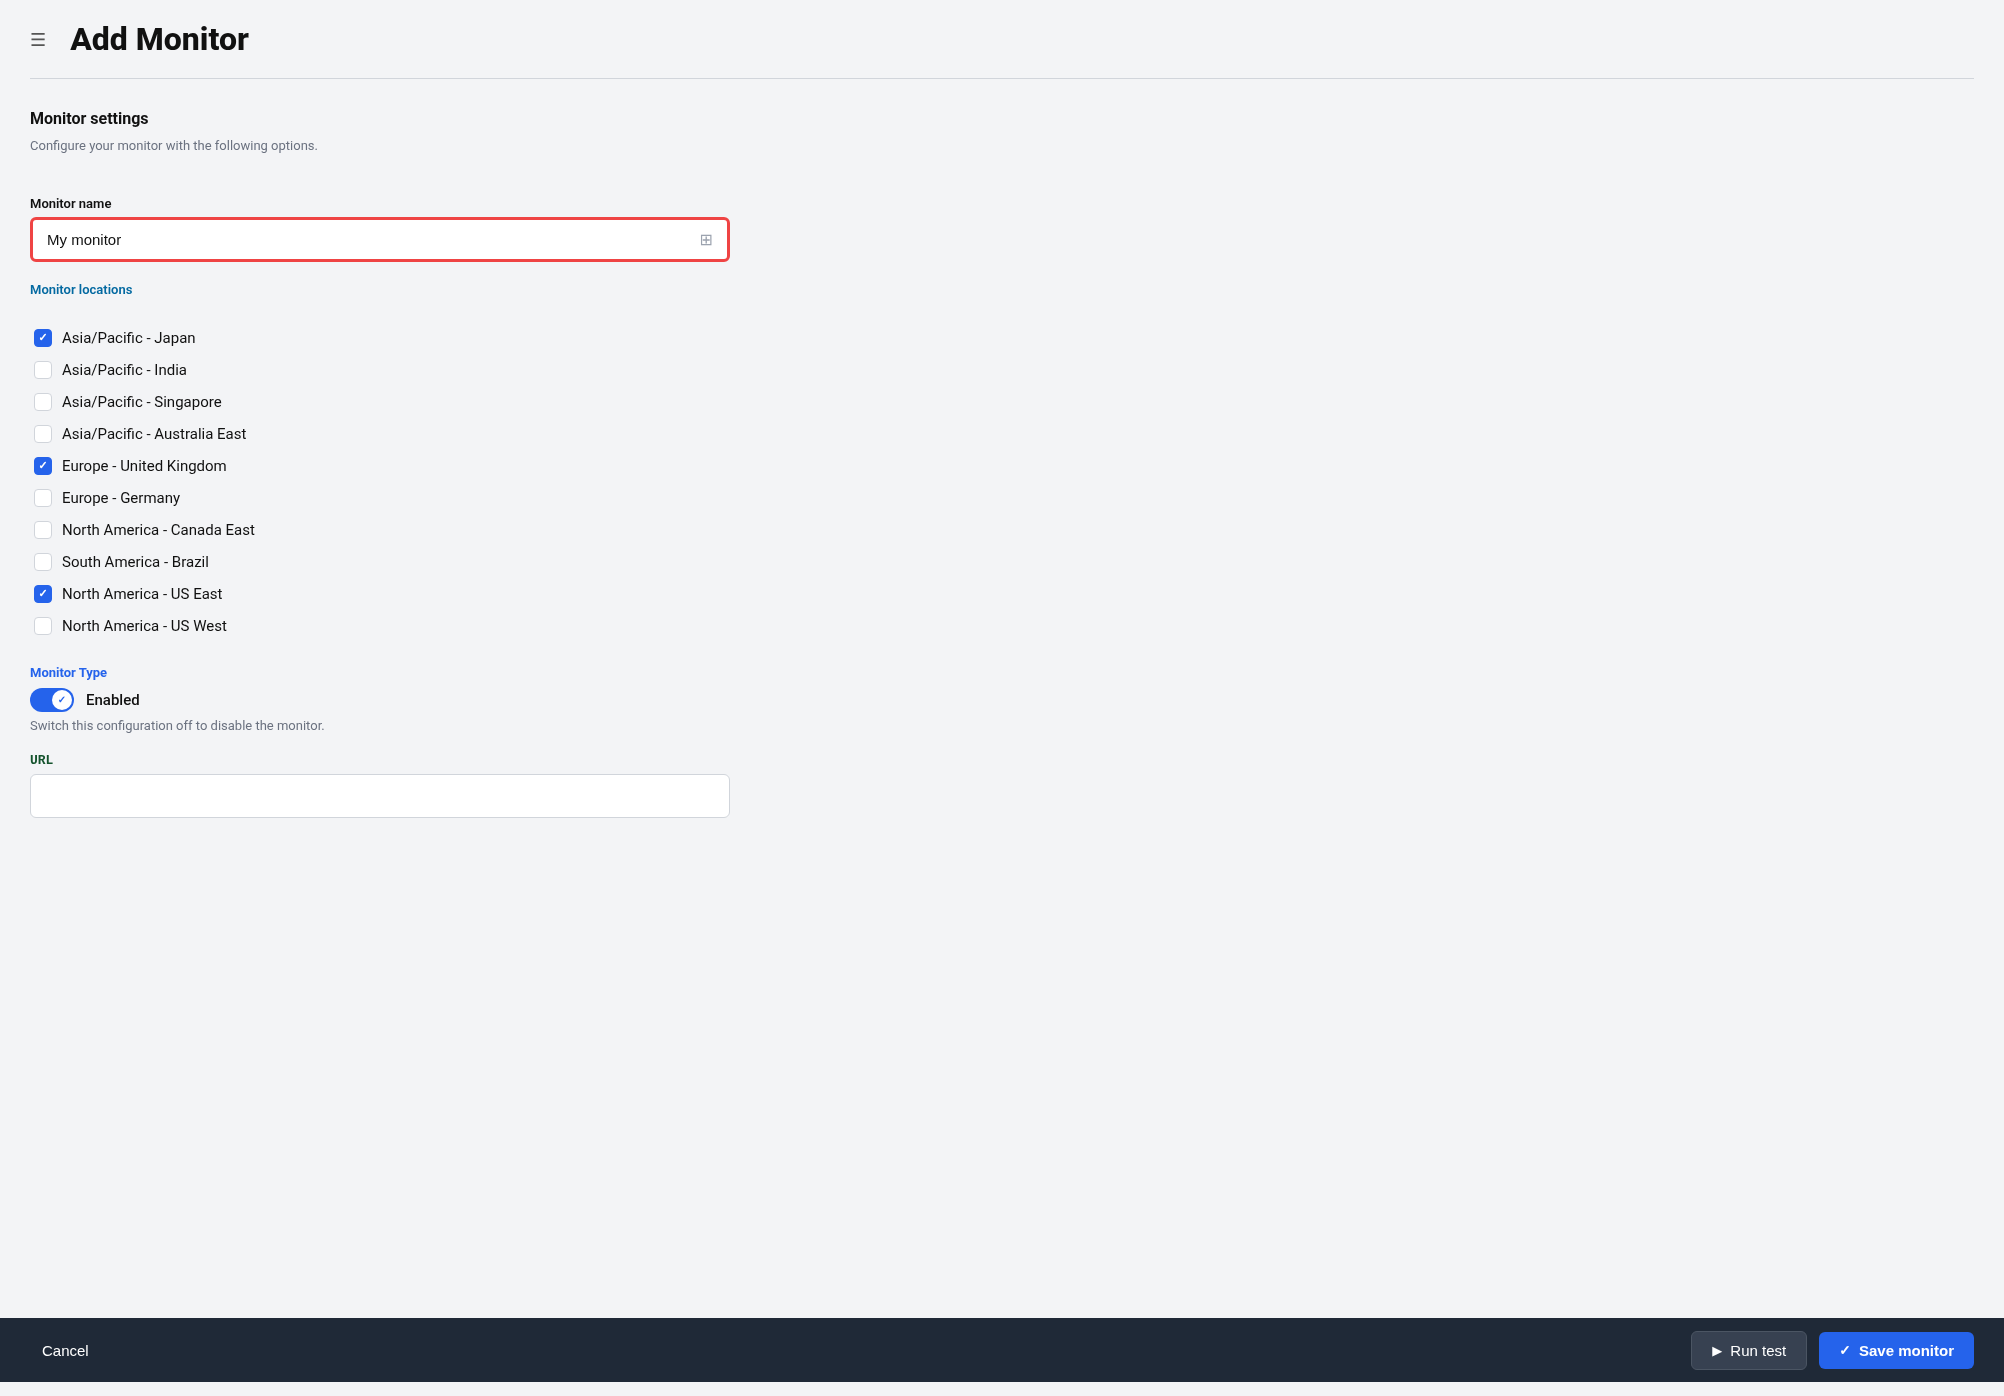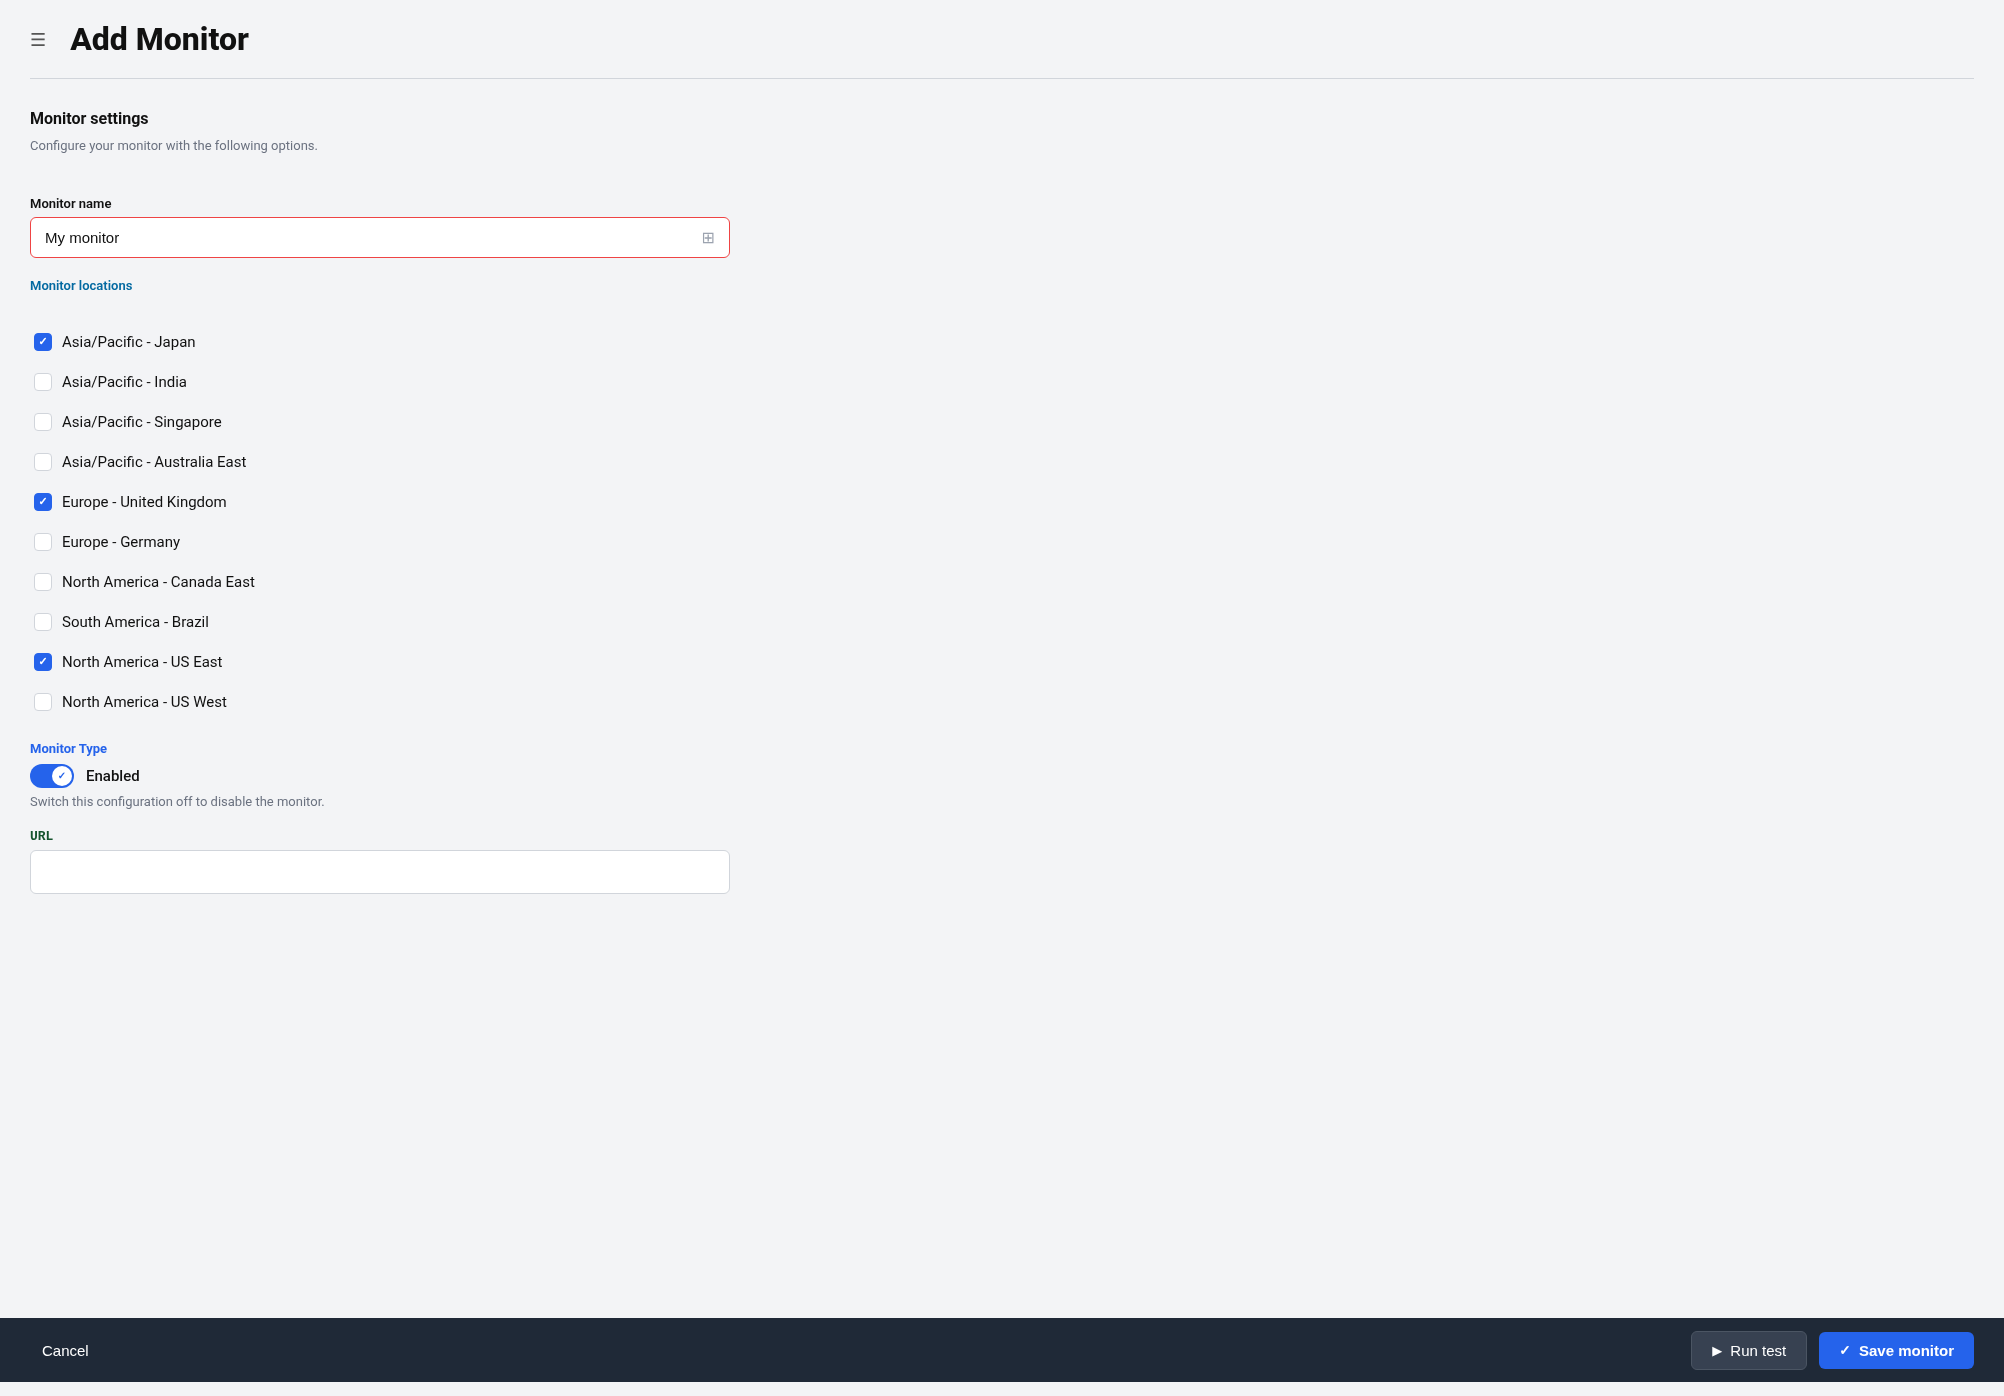--- a/index.html
+++ b/index.html
@@ -65,21 +65,21 @@
       max-width: 700px;
     }
     .field-label {
       font-size: 13px;
       font-weight: 600;
       color: #111;
       margin-bottom: 6px;
     }
     .text-input {
       width: 100%;
-      border: 1px solid #ef4444;
+      border: 3px solid #ef4444;
       border-radius: 6px;
       padding: 10px 14px;
       font-size: 15px;
       color: #111;
       background: #fff;
       display: flex;
       align-items: center;
       justify-content: space-between;
       margin-bottom: 20px;
     }
@@ -106,21 +106,20 @@
       flex-direction: column;
       gap: 2px;
       margin-bottom: 24px;
     }
     .checkbox-item {
       display: flex;
       align-items: center;
       gap: 10px;
       padding: 6px 4px;
       cursor: pointer;
-      margin-top: 8px;
     }
     .checkbox-item label {
       font-size: 15px;
       color: #111;
       cursor: pointer;
       user-select: none;
     }
     .checkbox-box {
       width: 18px;
       height: 18px;

